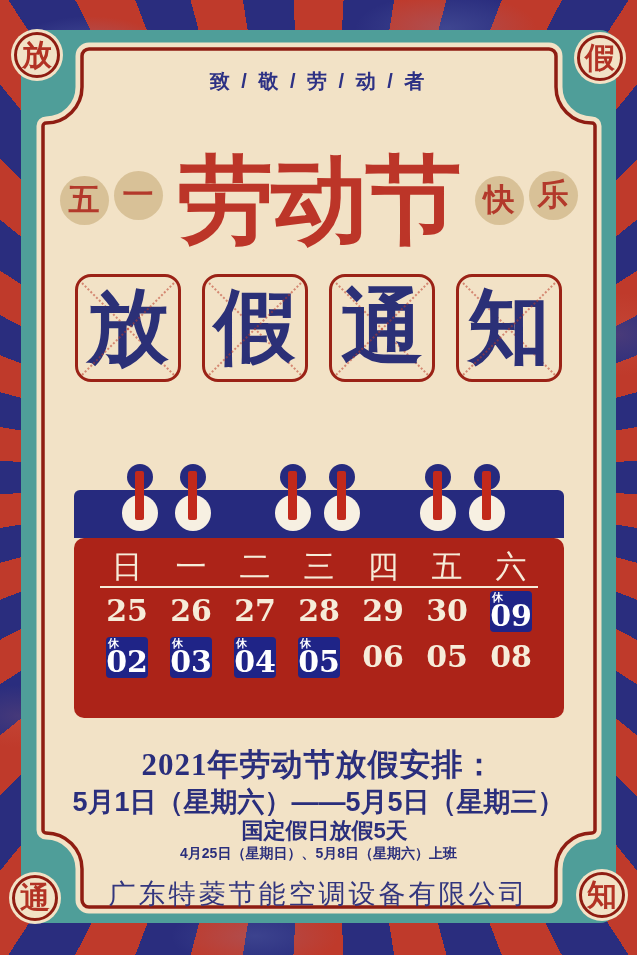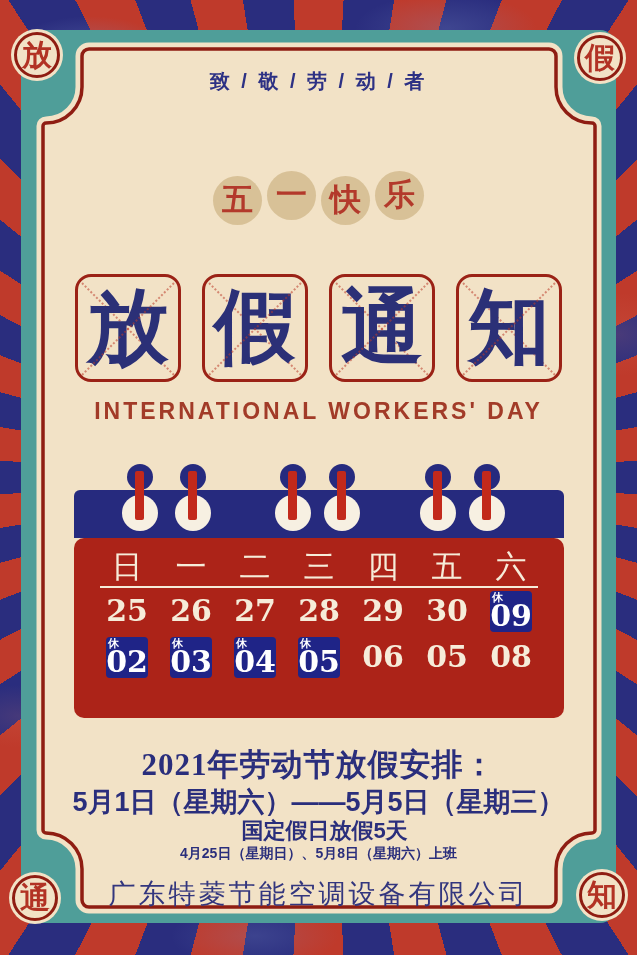--- a/index.html
+++ b/index.html
@@ -159,20 +159,21 @@
 
   <div class="content">
 
     <div class="tribute">致 / 敬 / 劳 / 动 / 者</div>
 
     <div class="title-row">
       <div class="title-circles" id="title-prefix">
           <div class="title-circle">五</div>
           <div class="title-circle raised">一</div>
         </div>
+      <div class="title-main">劳动节</div>
       <div class="title-circles" id="title-suffix">
           <div class="title-circle">快</div>
           <div class="title-circle raised">乐</div>
         </div>
     </div>
 
     <div class="notice-row" id="notice-row">
         <div class="notice-box">
           <b>放</b>
         </div>
@@ -180,21 +181,20 @@
           <b>假</b>
         </div>
         <div class="notice-box">
           <b>通</b>
         </div>
         <div class="notice-box">
           <b>知</b>
         </div>
       </div>
 
-    <div class="subtitle-en">INTERNATIONAL WORKERS' DAY</div>
 
     <div class="calendar">
       <div class="cal-bar"></div>
       <div id="rings">
           <div class="ring" style="left: 48px;">
             <div class="ring-top"></div>
             <div class="ring-hole"></div>
             <div class="ring-pin"></div>
           </div>
           <div class="ring" style="left: 101px;">

